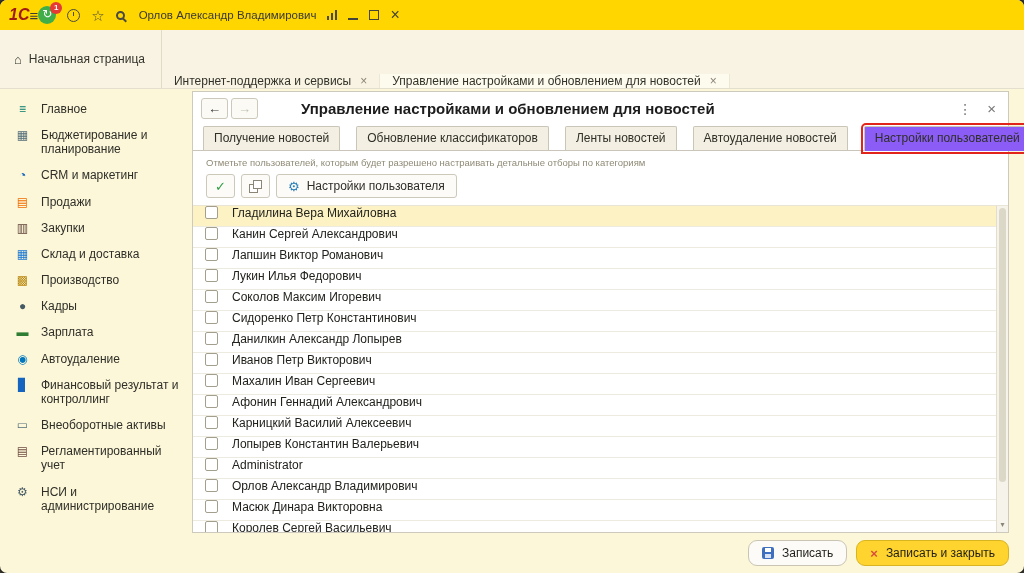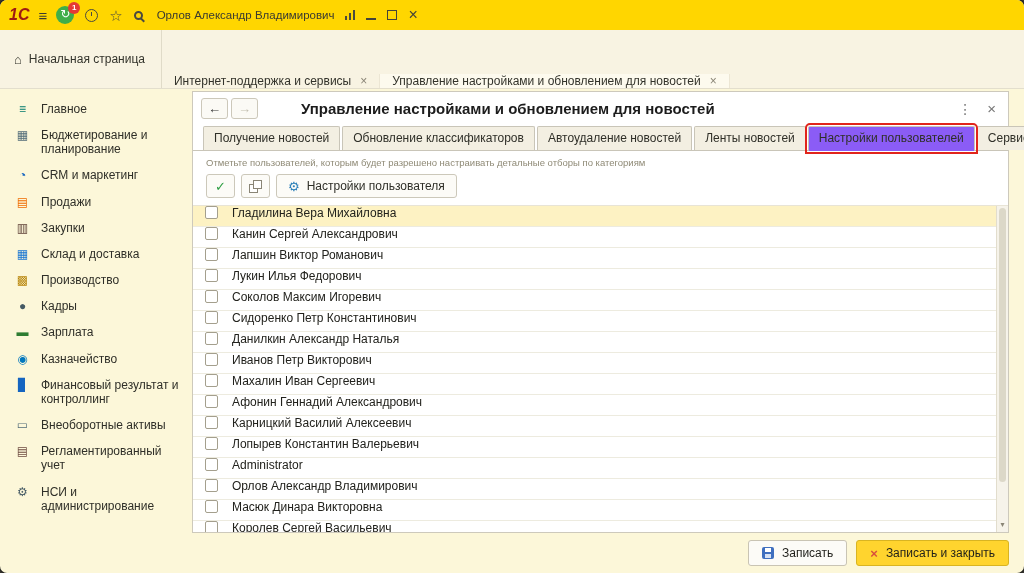--- a/index.html
+++ b/index.html
@@ -1,21 +1,21 @@
 <!DOCTYPE html>
 <html><head>
 <meta charset="utf-8">
 <style>
   * { box-sizing: border-box; margin: 0; padding: 0; }
   html,body { background:#35342f; font-family:"Liberation Sans","DejaVu Sans",sans-serif; }
   .window { width:1024px; height:573px; margin:0 auto; border-radius:7px; overflow:hidden;
             display:flex; flex-direction:column; background:#fcf7d9; box-shadow:0 0 0 1px rgba(0,0,0,.4); }
 
   
-  .titlebar { flex:0 0 30px; background:#ffd600; display:flex; align-items:center; padding:0 10px 0 9px; gap:9px; }
+  .titlebar { flex:0 0 30px; background:#ffd600; display:flex; align-items:center; padding:0 10px 0 9px; }
   .logo { font-weight:800; font-style:italic; color:#9e1a12; font-size:16px; line-height:1; }
   .tb-burger { font-size:15px; color:#3b3b33; cursor:pointer; }
   .tb-title { font-size:11.5px; color:#3a3a30; flex:1; white-space:nowrap; overflow:hidden; margin-left:2px; }
   .tb-right { display:flex; align-items:center; gap:11px; }
   .svc-icon { position:relative; width:18px; height:18px; background:#3fae49; border-radius:50%;
               color:#fff; font-size:12px; line-height:17px; text-align:center; cursor:pointer; }
   .badge { position:absolute; top:-4px; right:-6px; background:#e53935; color:#fff; border-radius:50%;
            width:12px; height:12px; font-size:8px; line-height:12px; text-align:center; font-weight:bold; }
   .clock-icon { width:13px; height:13px; border:1.5px solid #4a4a40; border-radius:50%; position:relative; cursor:pointer; }
   .clock-icon::after { content:""; position:absolute; left:4.5px; top:2px; width:1.5px; height:4px; background:#4a4a40; }
@@ -54,21 +54,21 @@
 
   .panel-header { display:flex; align-items:center; padding:6px 8px 4px 8px; gap:3px; }
   .nav-btn { width:27px; height:21px; border:1px solid #ccc8ba; background:#fbfaf5; border-radius:3px;
              font-size:13px; line-height:18px; text-align:center; color:#333; font-family:inherit; cursor:pointer; }
   .nav-btn.disabled { color:#c3bfb1; }
   .panel-title { font-size:15px; font-weight:700; color:#1c1c1c; margin-left:40px; white-space:nowrap; }
   .spacer { flex:1; }
   .kebab { color:#777; font-size:14px; padding:0 8px; cursor:pointer; }
   .panel-close { color:#777; font-size:15px; padding:0 4px; cursor:pointer; }
 
-  .tabstrip { display:flex; gap:2px; padding:3px 10px 0 10px; border-bottom:1px solid #c9c5b8; }
+  .tabstrip { display:flex; gap:16px; padding:3px 10px 0 10px; border-bottom:1px solid #c9c5b8; }
   .ftab { font-size:12px; color:#2f2f28; padding:4px 10px 5px; border:1px solid #c9c5b8; border-bottom:none;
           border-radius:2px 2px 0 0; background:#f3efe2; cursor:pointer; white-space:nowrap; }
   .ftab.active { background:#8b5cf6; margin-bottom:-1px; padding-bottom:6px;
                  outline:2px solid #e1251b; outline-offset:1px; position:relative; z-index:2; }
 
   .hint { font-size:9.5px; color:#8f8a76; padding:6px 13px 2px; }
   .toolbar { display:flex; align-items:center; gap:6px; padding:4px 13px 7px; }
   .tool-btn { height:24px; min-width:29px; display:flex; align-items:center; justify-content:center; gap:7px;
               border:1px solid #ccc8ba; background:#fcfbf7; border-radius:3px; font-size:12px; color:#2f2f28;
               padding:0 7px; font-family:inherit; cursor:pointer; }
@@ -84,21 +84,21 @@
               border-bottom:1px solid #edebdf; font-size:12px; color:#22221d; cursor:pointer; }
   .user-row.active { background:#fdf2c3; }
   .cb { width:13px; height:13px; border:1px solid #a49f8d; border-radius:2px; background:#fff; flex:0 0 13px; cursor:pointer; }
   .scrollbar { position:absolute; top:0; right:0; bottom:0; width:12px; background:#f6f3ea;
                border-left:1px solid #e2ddcd; display:flex; flex-direction:column; align-items:stretch; z-index:3; }
   .sb-thumb { height:84%; margin:2px; background:#dcd8c8; border-radius:4px; cursor:grab; }
   .sb-spacer { flex:1; }
   .sb-down { height:12px; font-size:8px; color:#8a8576; text-align:center; line-height:10px; cursor:pointer; }
 
   .footerbar { flex:0 0 40px; display:flex; align-items:center; justify-content:flex-end; gap:9px; }
-  .btn { display:flex; align-items:center; gap:8px; border:1px solid #c9c4b4; background:#fcfbf7; border-radius:3px;
+  .btn { display:flex; align-items:center; gap:8px; border:1px solid #c9c4b4; background:#fcfbf7; border-radius:9px;
          padding:5px 13px; font-size:12px; color:#1f1f1a; font-family:inherit; cursor:pointer; }
   .btn-primary { background:#ffd42e; border-color:#d9b421; }
   .floppy-icon { width:12px; height:12px; background:#3f6fbf; border-radius:2px; position:relative; display:inline-block; }
   .floppy-icon::before { content:""; position:absolute; top:1px; left:3px; right:3px; height:4px; background:#fff; }
   .floppy-icon::after { content:""; position:absolute; bottom:1px; left:3px; right:3px; height:4px; background:#d7e2f4; }
   .x-red { color:#d94f3d; font-weight:bold; font-size:13px; line-height:1; }
 </style>
 </head>
 <body>
 
@@ -190,21 +190,21 @@
           <span class="side-label">Кадры</span>
         </div>
 
         <div class="side-item">
           <span class="side-icon" style="color: rgb(46, 125, 50);">▬</span>
           <span class="side-label">Зарплата</span>
         </div>
 
         <div class="side-item">
           <span class="side-icon" style="color: rgb(2, 119, 189);">◉</span>
-          <span class="side-label">Казначейство</span>
+          <span class="side-label">Автоудаление</span>
         </div>
 
         <div class="side-item">
           <span class="side-icon" style="color: rgb(21, 101, 192);">▊</span>
           <span class="side-label">Финансовый результат и контроллинг</span>
         </div>
 
         <div class="side-item">
           <span class="side-icon" style="color: rgb(84, 110, 122);">▭</span>
           <span class="side-label">Внеоборотные активы</span>
@@ -237,25 +237,25 @@
 
             <div class="ftab">
               <span>Получение новостей</span>
             </div>
 
             <div class="ftab">
               <span>Обновление классификаторов</span>
             </div>
 
             <div class="ftab">
+              <span>Ленты новостей</span>
+            </div>
+
+            <div class="ftab">
               <span>Автоудаление новостей</span>
-            </div>
-
-            <div class="ftab">
-              <span>Ленты новостей</span>
             </div>
 
             <div class="ftab active">
               <span>Настройки пользователей</span>
             </div>
 
             <div class="ftab">
               <span>Сервис</span>
             </div>
           </div>
@@ -307,21 +307,21 @@
               <span>Соколов Максим Игоревич</span>
             </div>
 
             <div class="user-row">
               <span class="cb"></span>
               <span>Сидоренко Петр Константинович</span>
             </div>
 
             <div class="user-row">
               <span class="cb"></span>
-              <span>Данилкин Александр Наталья</span>
+              <span>Данилкин Александр Лопырев</span>
             </div>
 
             <div class="user-row">
               <span class="cb"></span>
               <span>Иванов Петр Викторович</span>
             </div>
 
             <div class="user-row">
               <span class="cb"></span>
               <span>Махалин Иван Сергеевич</span>

